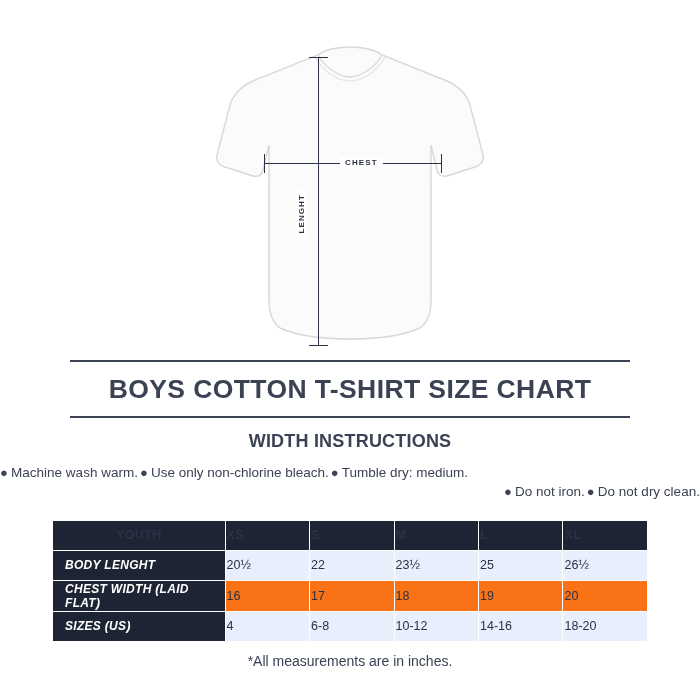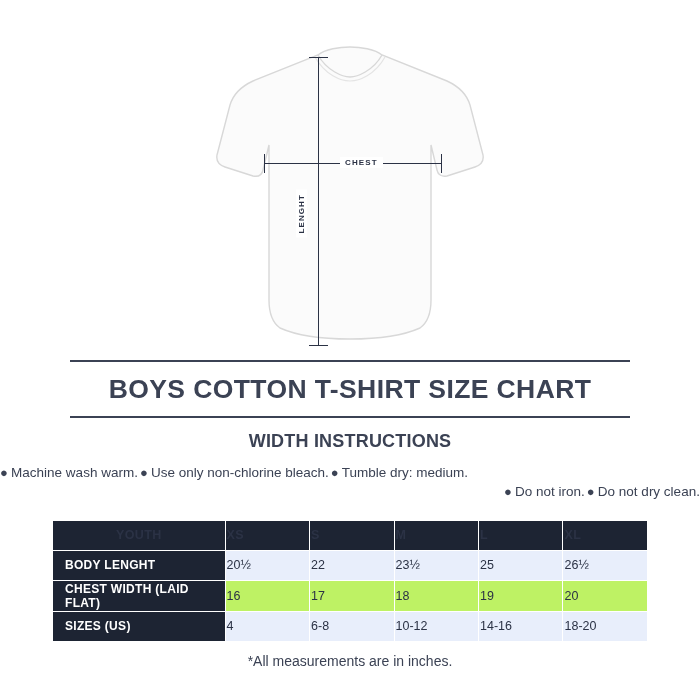--- a/index.html
+++ b/index.html
@@ -174,26 +174,27 @@
     text-align: center;
   }
   tbody td.rowhead {
     background: #1d2433;
     color: #ffffff;
     text-align: left;
     padding-left: 12px;
     font-weight: 700;
     font-size: 12px;
     letter-spacing: 0.3px;
+    font-style: italic;
   }
   tbody td.val {
     background: #e8eefb;
     font-size: 12.5px;
   }
-  tbody tr:nth-child(2) td.val { background: #bef264; }
+  tbody tr:nth-child(2) td.val { background: #f97316; }
   .col-first { width: 29%; }
   .col-size { width: 14.2%; }
   .footnote {
     text-align: center;
     font-size: 14px;
     color: #3b4254;
     margin-top: 11px;
   }
 </style>
 </head>

